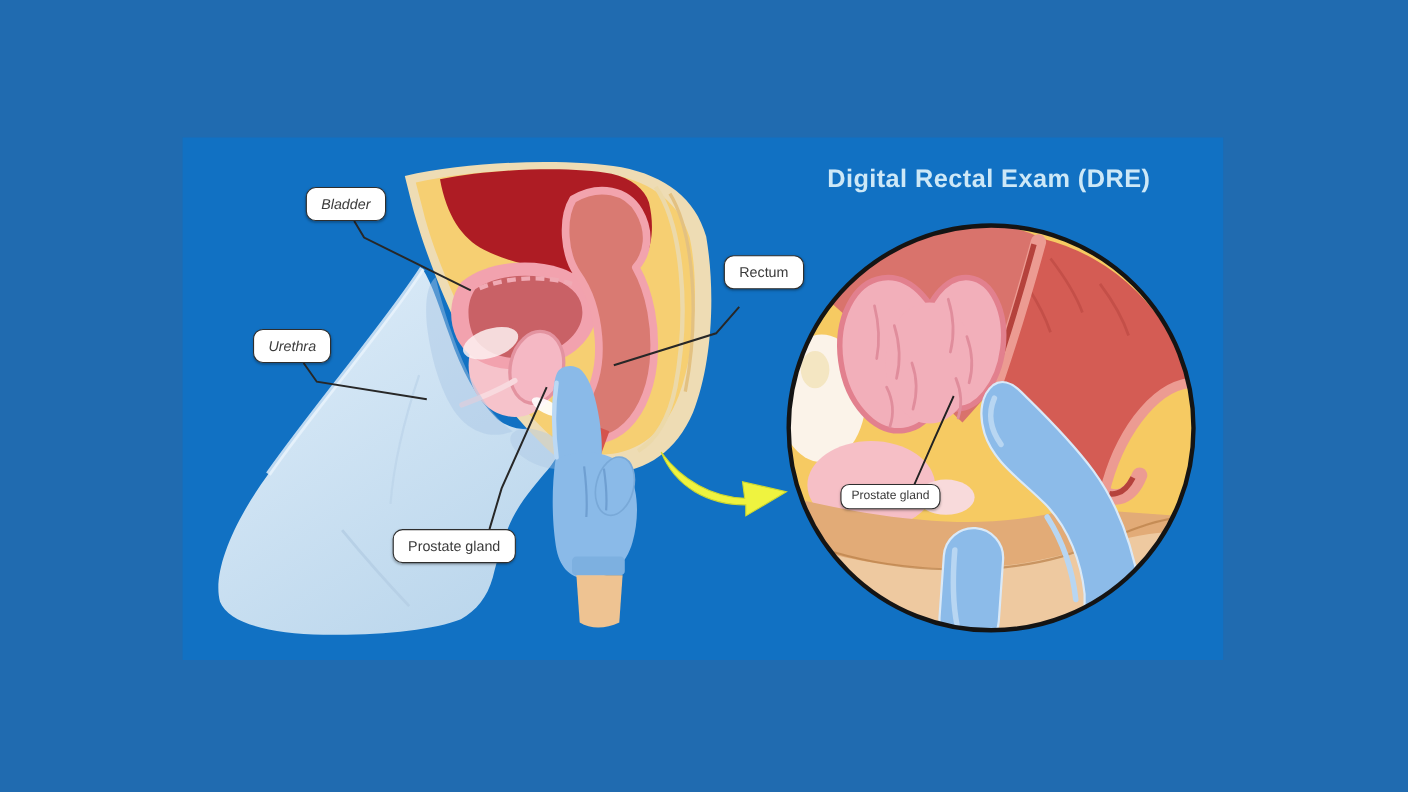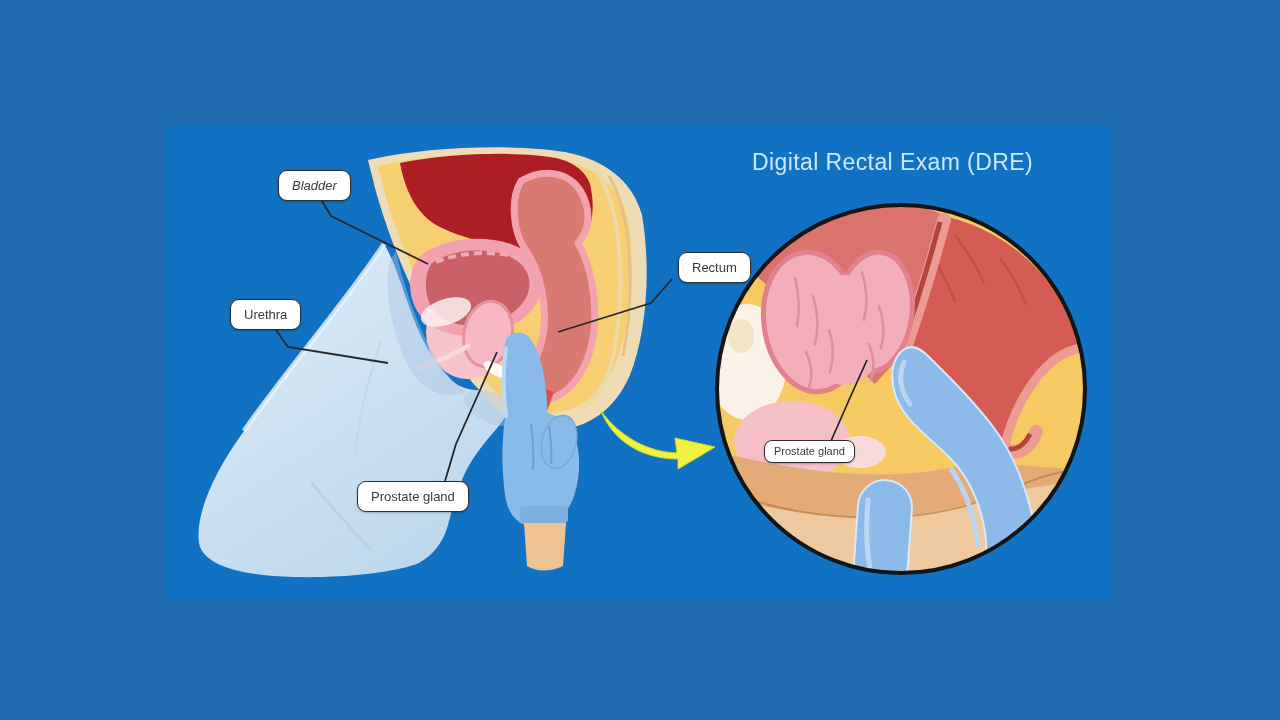--- a/index.html
+++ b/index.html
@@ -10,29 +10,29 @@
     --label-border:#2e2e2e;
     --label-text:#3a3a3a;
   }
   html,body{margin:0;padding:0;width:1280px;height:720px;overflow:hidden;
     font-family:"Liberation Sans",sans-serif;background:var(--background-outer);}
   .stage{position:relative;width:1280px;height:720px;}
   .panel{position:absolute;left:166px;top:125px;width:946px;height:475px;
     background:var(--background-panel);}
   svg.art{position:absolute;left:0;top:0;width:1280px;height:720px;}
   .title{position:absolute;left:752px;top:149px;width:320px;
-    font-size:23px;letter-spacing:.4px;color:var(--title-text);font-weight:400;}
+    font-size:23px;letter-spacing:.4px;color:var(--title-text);font-weight:700;}
   .tag{position:absolute;background:var(--label-bg);
     border:1.7px solid var(--label-border);border-radius:9px;
     color:var(--label-text);font-size:13px;line-height:1;
     padding:8px 13px;white-space:nowrap;box-shadow:0 1px 2px rgba(0,0,0,.25);}
   .tag.small{font-size:11px;padding:5px 9px;border-radius:8px;}
   #tag-bladder{left:278px;top:170px;font-style:italic;}
-  #tag-urethra{left:230px;top:299px;}
-  #tag-rectum{left:658px;top:252px;margin-left:20px;}
+  #tag-urethra{left:230px;top:299px;font-style:italic;}
+  #tag-rectum{left:658px;top:232px;}
   #tag-prostate{left:357px;top:481px;}
   #tag-prostate-zoom{left:764px;top:440px;}
 </style>
 </head>
 <body>
 
 <div class="stage">
   <div class="panel"></div>
 
   <svg class="art" viewBox="0 0 1280 720">

